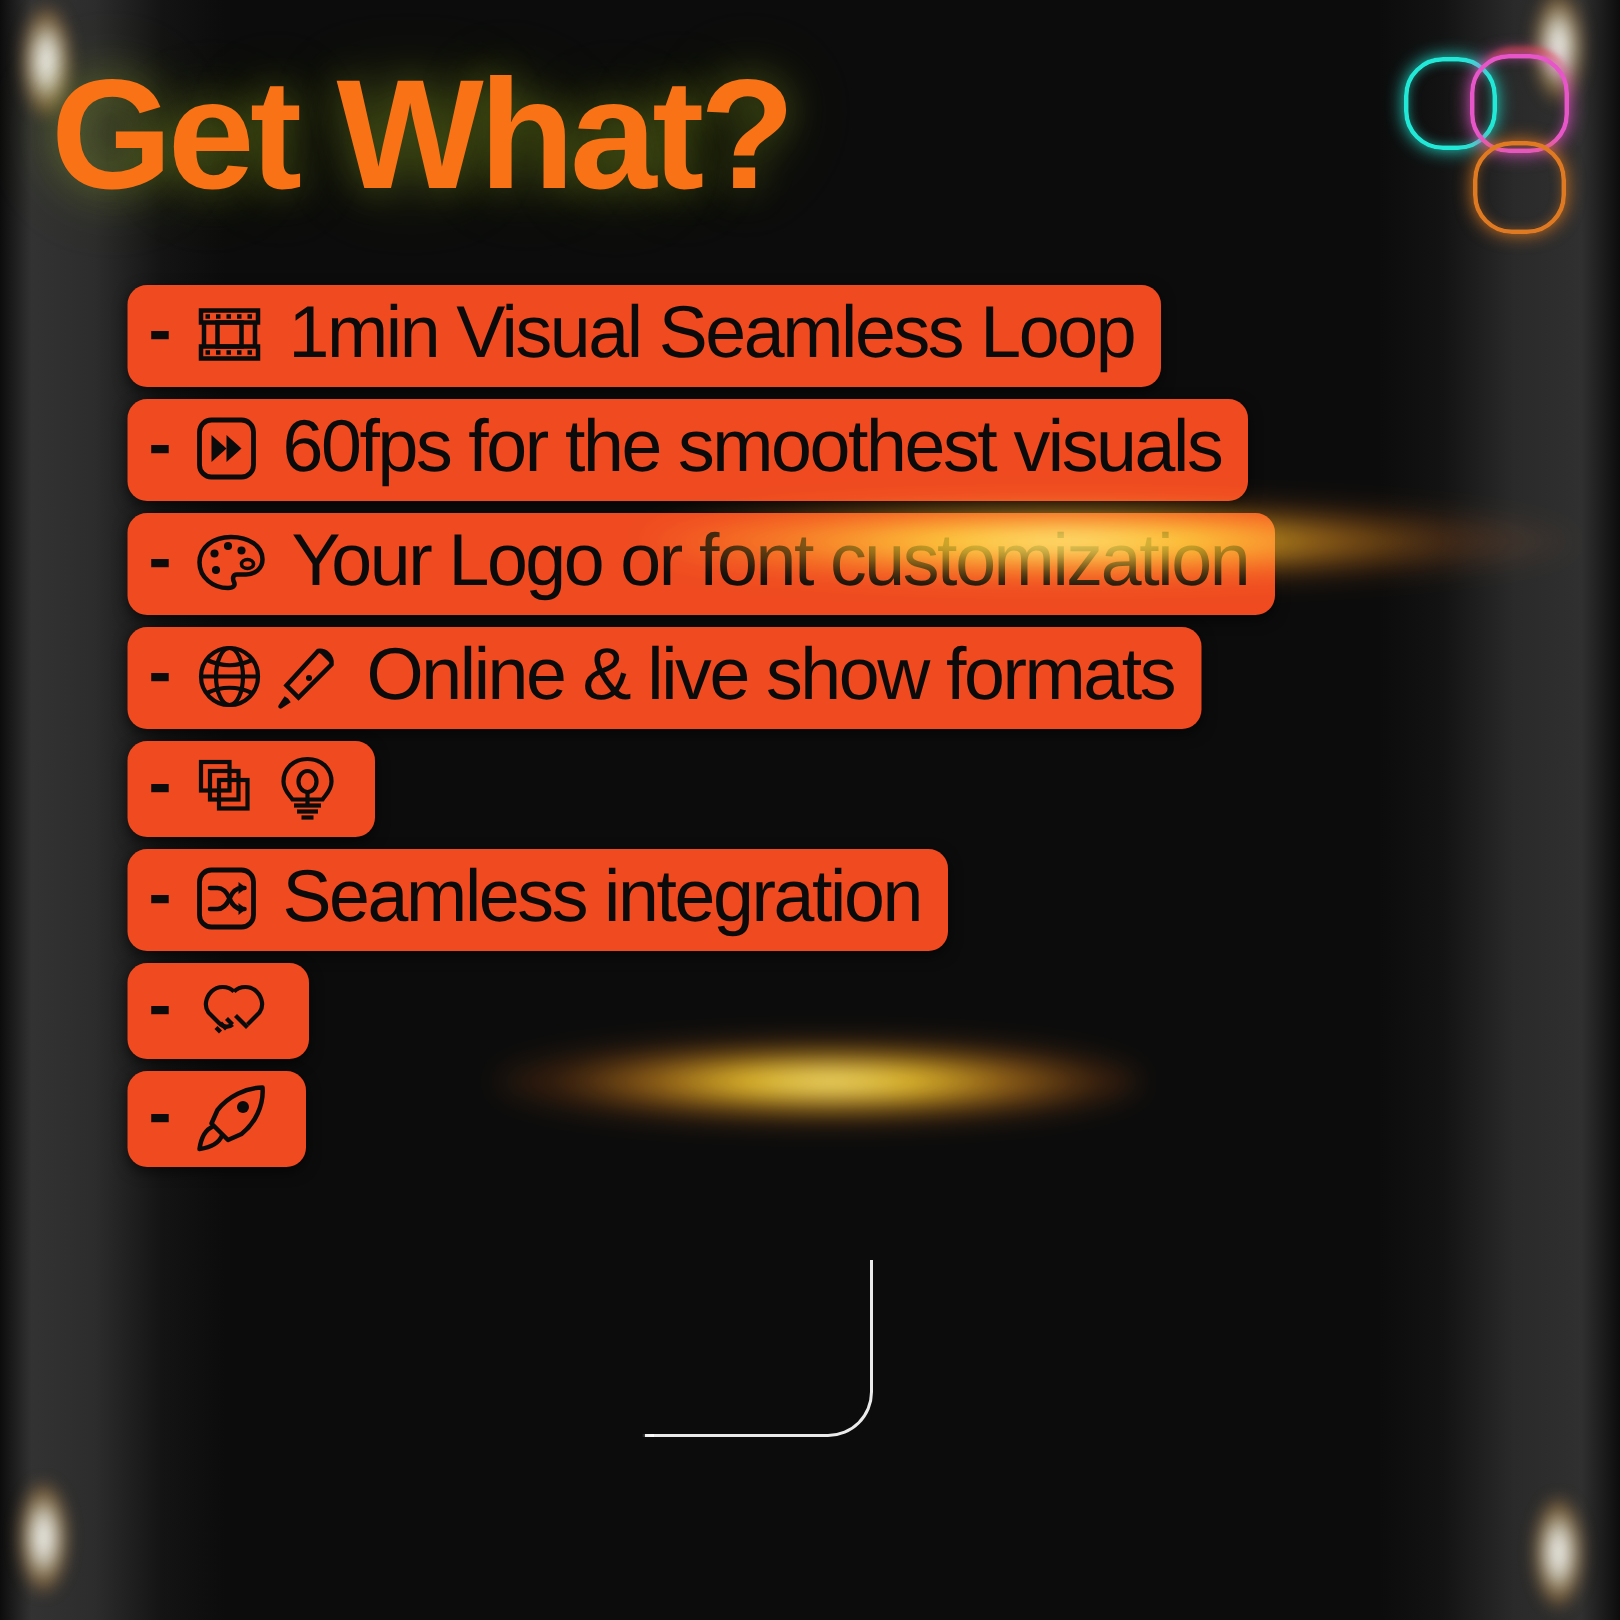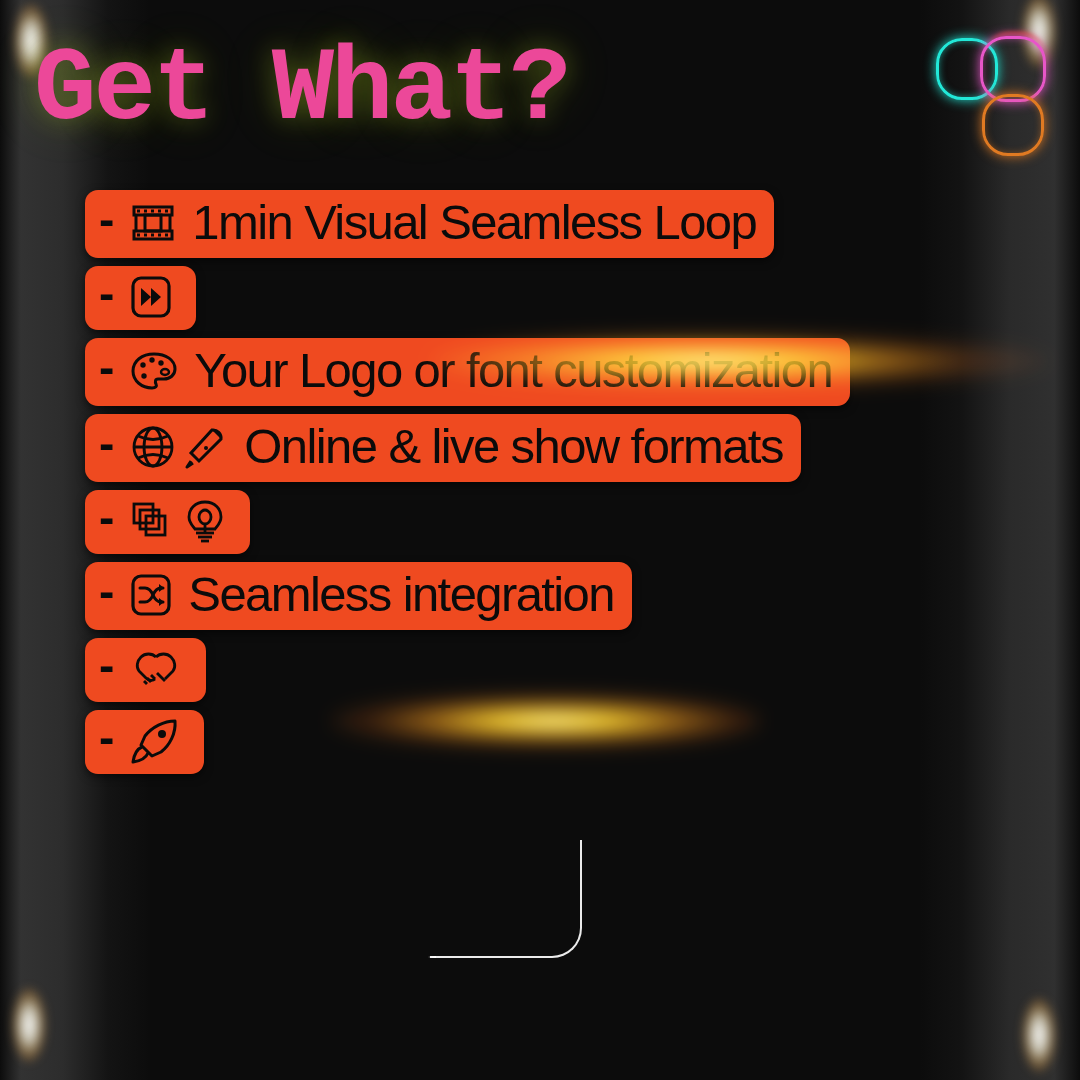--- a/index.html
+++ b/index.html
@@ -60,24 +60,23 @@
   .corner-light.br { right:24px; bottom:8px; }
 
   
   #title {
     position:absolute;
     left:34px; top:38px;
     font-size:104px;
     font-weight:bold;
     letter-spacing:-3px;
     line-height:1;
-    color:#ec4899;
+    color:#f97316;
     text-shadow:0 0 26px rgba(204,242,40,0.30), 0 0 54px rgba(190,230,30,0.18);
     white-space:nowrap;
-    font-family:Liberation Mono, monospace;
   }
 
   
   #logo {
     position:absolute;
     right:22px; top:30px;
     width:122px; height:128px;
   }
   #logo .ring {
     position:absolute;
@@ -255,20 +254,21 @@
 
     <div class="pill">
       <span class="dash">-</span>
       <span class="emoji">
         <svg width="42" height="44" viewBox="0 0 42 44">
           <rect x="3" y="3" width="36" height="38" rx="8" fill="none" stroke="#0b0b0b" stroke-width="3.2"></rect>
           <path d="M11 13 L21 22 L11 31 Z" fill="#0b0b0b"></path>
             <path d="M21 13 L31 22 L21 31 Z" fill="#0b0b0b"></path>
         </svg>
       </span>
+      <span class="label">60fps for the smoothest visuals</span>
     </div>
 
     <div class="pill">
       <span class="dash">-</span>
       <span class="emoji">
         <svg width="48" height="42" viewBox="0 0 48 42">
           <path d="M24 4C12 4 3 11 3 21c0 10 9 17 19 17 4 0 5-2 4-4-1-2-1-5 2-5h6c6 0 11-4 11-10C45 10 36 4 24 4Z" fill="none" stroke="#0b0b0b" stroke-width="3"></path>
           <circle cx="13" cy="15" r="2.7" fill="#0b0b0b"></circle>
             <circle cx="22" cy="10" r="2.7" fill="#0b0b0b"></circle>
           <circle cx="31" cy="13" r="2.7" fill="#0b0b0b"></circle>

